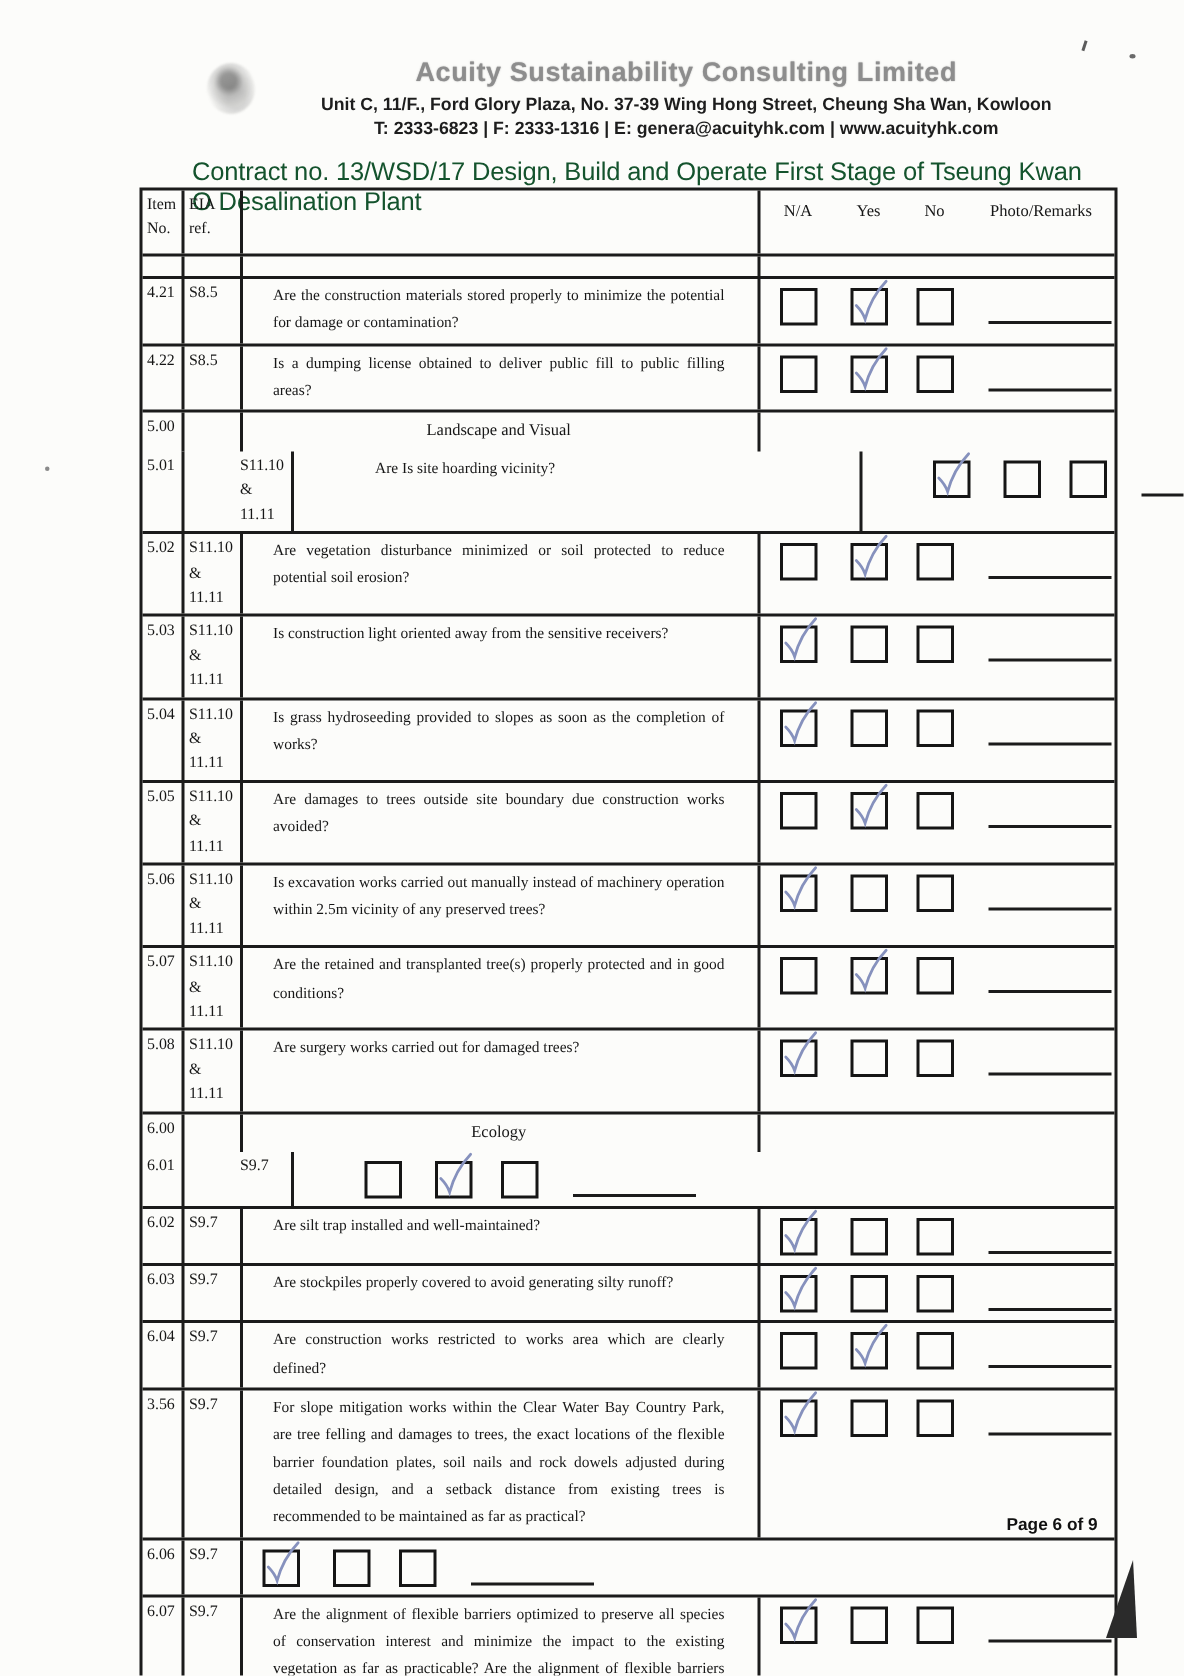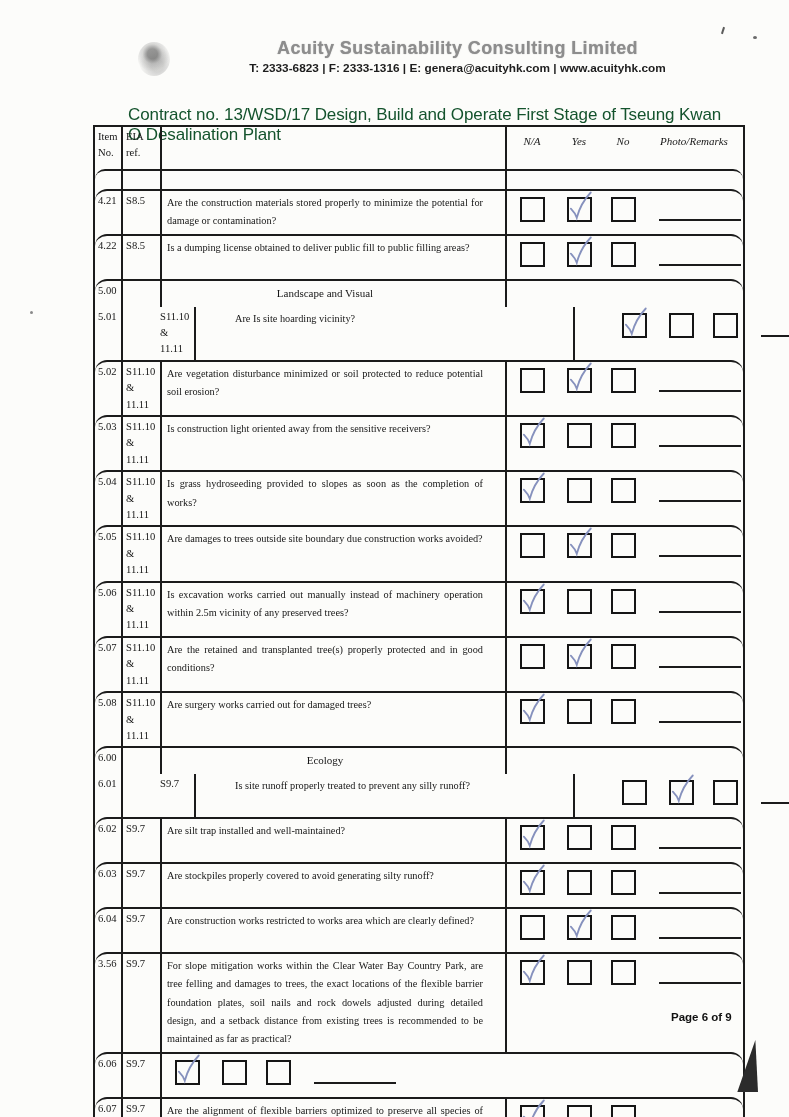--- a/index.html
+++ b/index.html
@@ -54,48 +54,47 @@
   .table{
     position:absolute;left:93px;top:125px;width:648px;
     border:2px solid #1b1b1b;
     background:transparent;
   }
   .row{
     display:grid;
     grid-template-columns:28px 39px 345px 1fr;
     border-top:2px solid #1b1b1b;
     min-height:36px;
-    border-radius:12px;
   }
   .row.header{border-top:none;min-height:42px;}
   .row.spacer{min-height:13px;}
   .row.section{min-height:19px;}
   .row.no-top{border-top:none;gap:34px;}
   .cell{
     border-right:2px solid #1b1b1b;
     padding:2px 3px;
     font-size:10.6px;
     line-height:1.6;
     white-space:normal;
   }
   .cell.item, .cell.eia{white-space:pre-line;font-size:10.6px;line-height:1.55;}
   .cell.question{
     padding:3px 22px 3px 5px;
     text-align:justify;
     font-size:10.3px;
     line-height:1.78;
+    margin-left:15px;
   }
   .cell.question.sec{font-weight:normal;text-align:center;font-size:11px;}
   .cell.checks{
     border-right:none;
     display:grid;
     grid-template-columns:50px 44px 44px 1fr;
     align-content:start;
-    padding:6px 0 12px 0;
-    font-style:italic;
+    padding:6px 0 0 0;
   }
   .colhead{font-size:11px;}
   .colhead.checks{padding-top:4px;}
   .slot{display:flex;justify-content:center;align-items:flex-start;}
   .lab{font-size:11px;padding-top:2px;}
   .box{
     width:21px;height:21px;
     border:2.5px solid #151515;
     position:relative;
     background:transparent;
@@ -129,20 +128,21 @@
 <div class="page">
 
   <div class="logo-smudge"></div>
 
   <div class="artifact-1"></div>
   <div class="artifact-2"></div>
   <div class="artifact-3"></div>
 
   <div class="letterhead">
     <div class="company-name">Acuity Sustainability Consulting Limited</div>
+    <div class="company-address">Unit C, 11/F., Ford Glory Plaza, No. 37-39 Wing Hong Street, Cheung Sha Wan, Kowloon</div>
     <div class="company-contact">T: 2333-6823  |  F: 2333-1316  |  E: genera@acuityhk.com  |  www.acuityhk.com</div>
   </div>
 
   <div class="doc-title">Contract no.  13/WSD/17 Design, Build and Operate First Stage of Tseung Kwan O Desalination Plant</div>
 
   <div class="table">
     <div class="row header">
       <div class="cell item colhead">Item
 No.</div>
       <div class="cell eia colhead">EIA ref.</div>
@@ -407,21 +407,20 @@
         </div>
         <div class="row section">
           <div class="cell item">6.00</div>
           <div class="cell eia"></div>
           <div class="cell question sec">Ecology</div>
           <div class="cell checks"></div>
         </div>
         <div class="row q no-top">
           <div class="cell item">6.01</div>
           <div class="cell eia">S9.7</div>
-          <div class="cell question">Is site runoff properly treated to prevent any silly runoff?</div>
           <div class="cell checks">
             <div class="slot">
               <div class="box"></div>
             </div>
             <div class="slot">
               <div class="box">
                 <svg viewBox="0 0 26 30">
                   <path d="M4.5 17 Q8.5 21 10 25.5 Q13.5 12 23 2" fill="none" stroke="#8691bd" stroke-width="1.7" stroke-linecap="round"></path>
                 </svg>
               </div>

